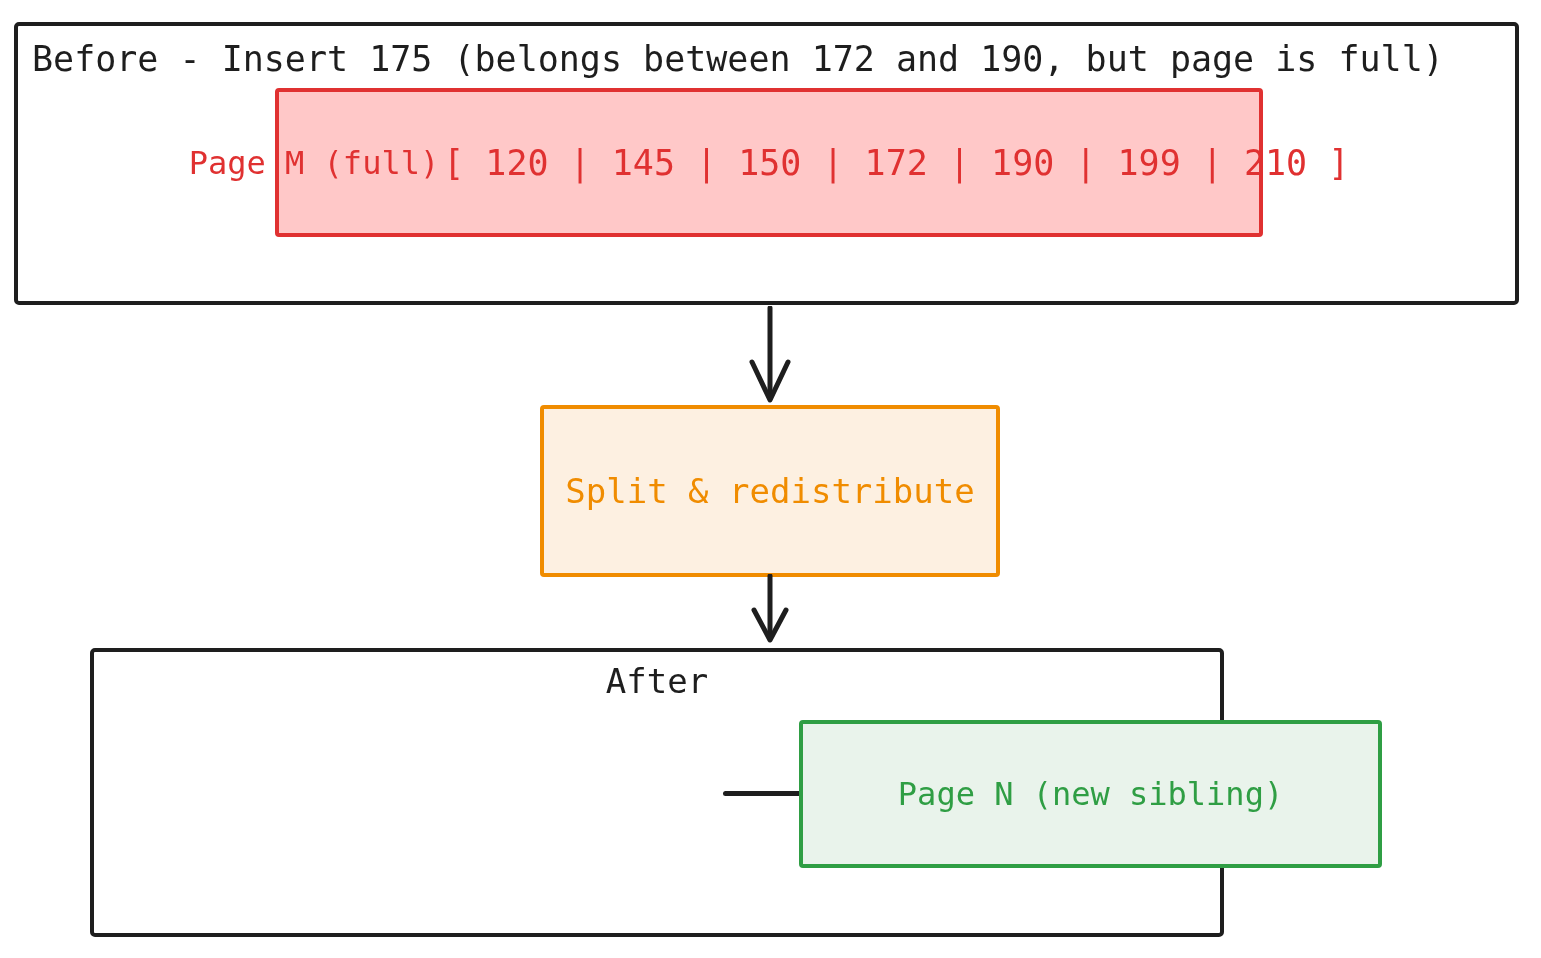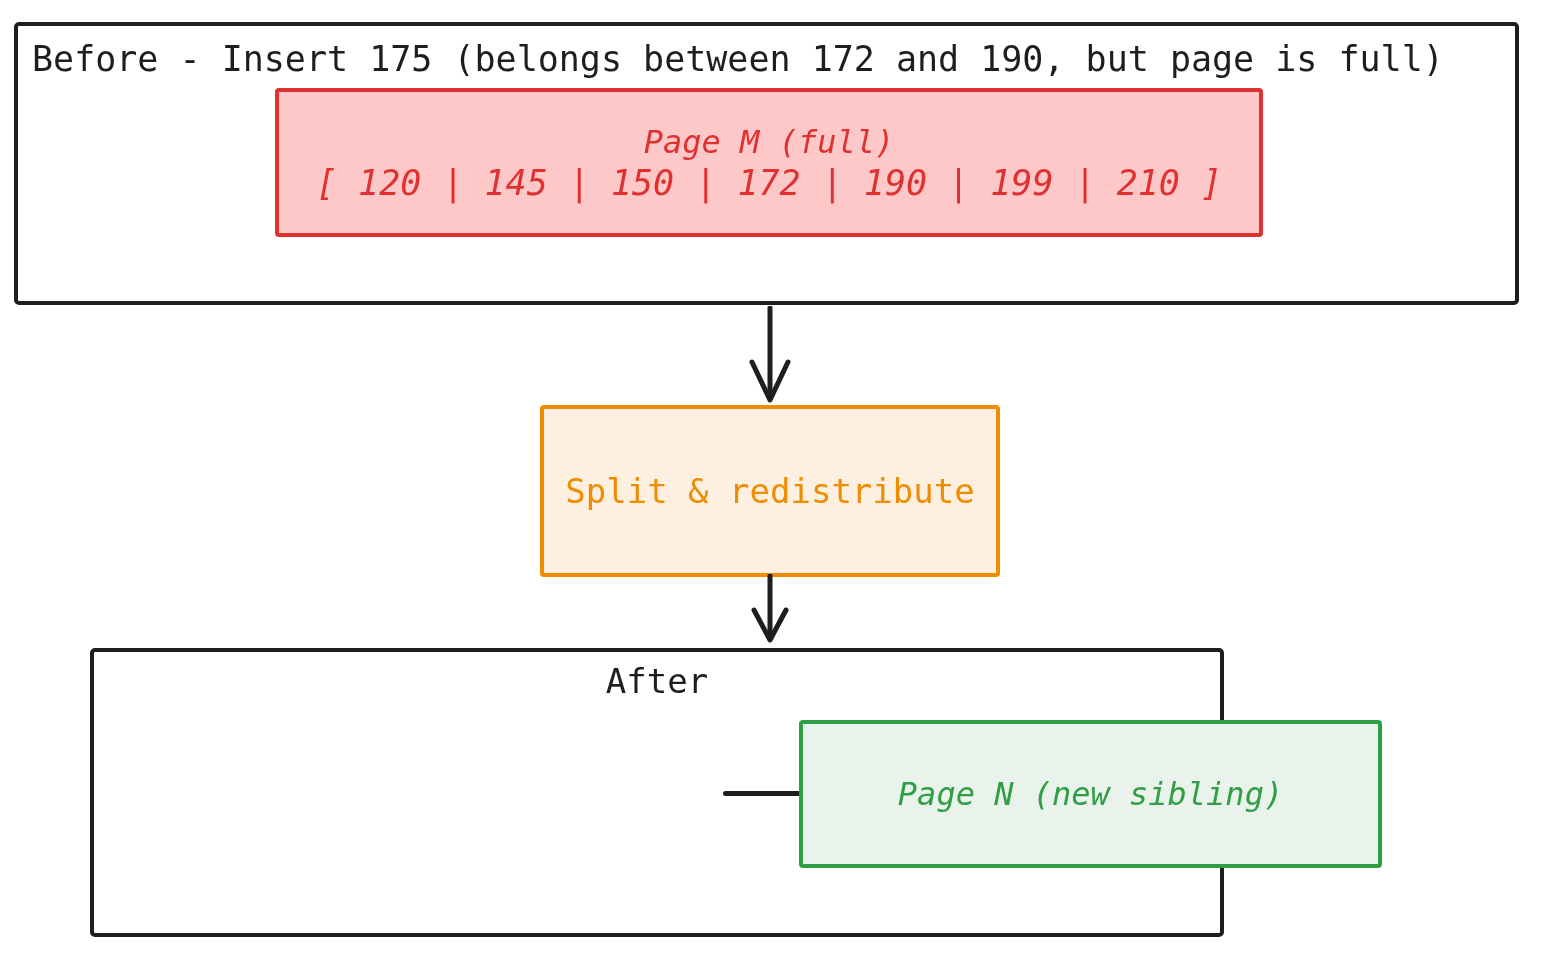--- a/index.html
+++ b/index.html
@@ -25,23 +25,23 @@
   .after-box  { left: 90px; top: 648px; width: 1134px; height: 289px; }
 
   .section-title { position: absolute; white-space: pre; }
   .before-title { left: 14px; top: 12px; font-size: 35px; line-height: 42px; }
   .after-title  { left: 0; top: 8px; width: 100%; text-align: center; font-size: 34px; line-height: 42px; }
 
   .page-box {
     position: absolute;
     box-sizing: border-box;
     border-radius: 4px;
-    display: flex; flex-direction: column;
+    display: flex; flex-direction: row;
     align-items: center; justify-content: center;
-    gap: 4px; text-align: center; font-style: italic;
+    gap: 4px; text-align: center;
   }
   .page-title  { font-size: 32px; line-height: 36px; white-space: pre; }
   .page-values { font-size: 35px; line-height: 38px; white-space: pre; text-align: center; }
 
   .red-box {
     left: 257px; top: 62px; width: 988px; height: 149px;
     border: 4px solid var(--red-stroke, #e03131);
     background: var(--red-fill, #ffc8c8);
     color: var(--red-stroke, #e03131);
   }

